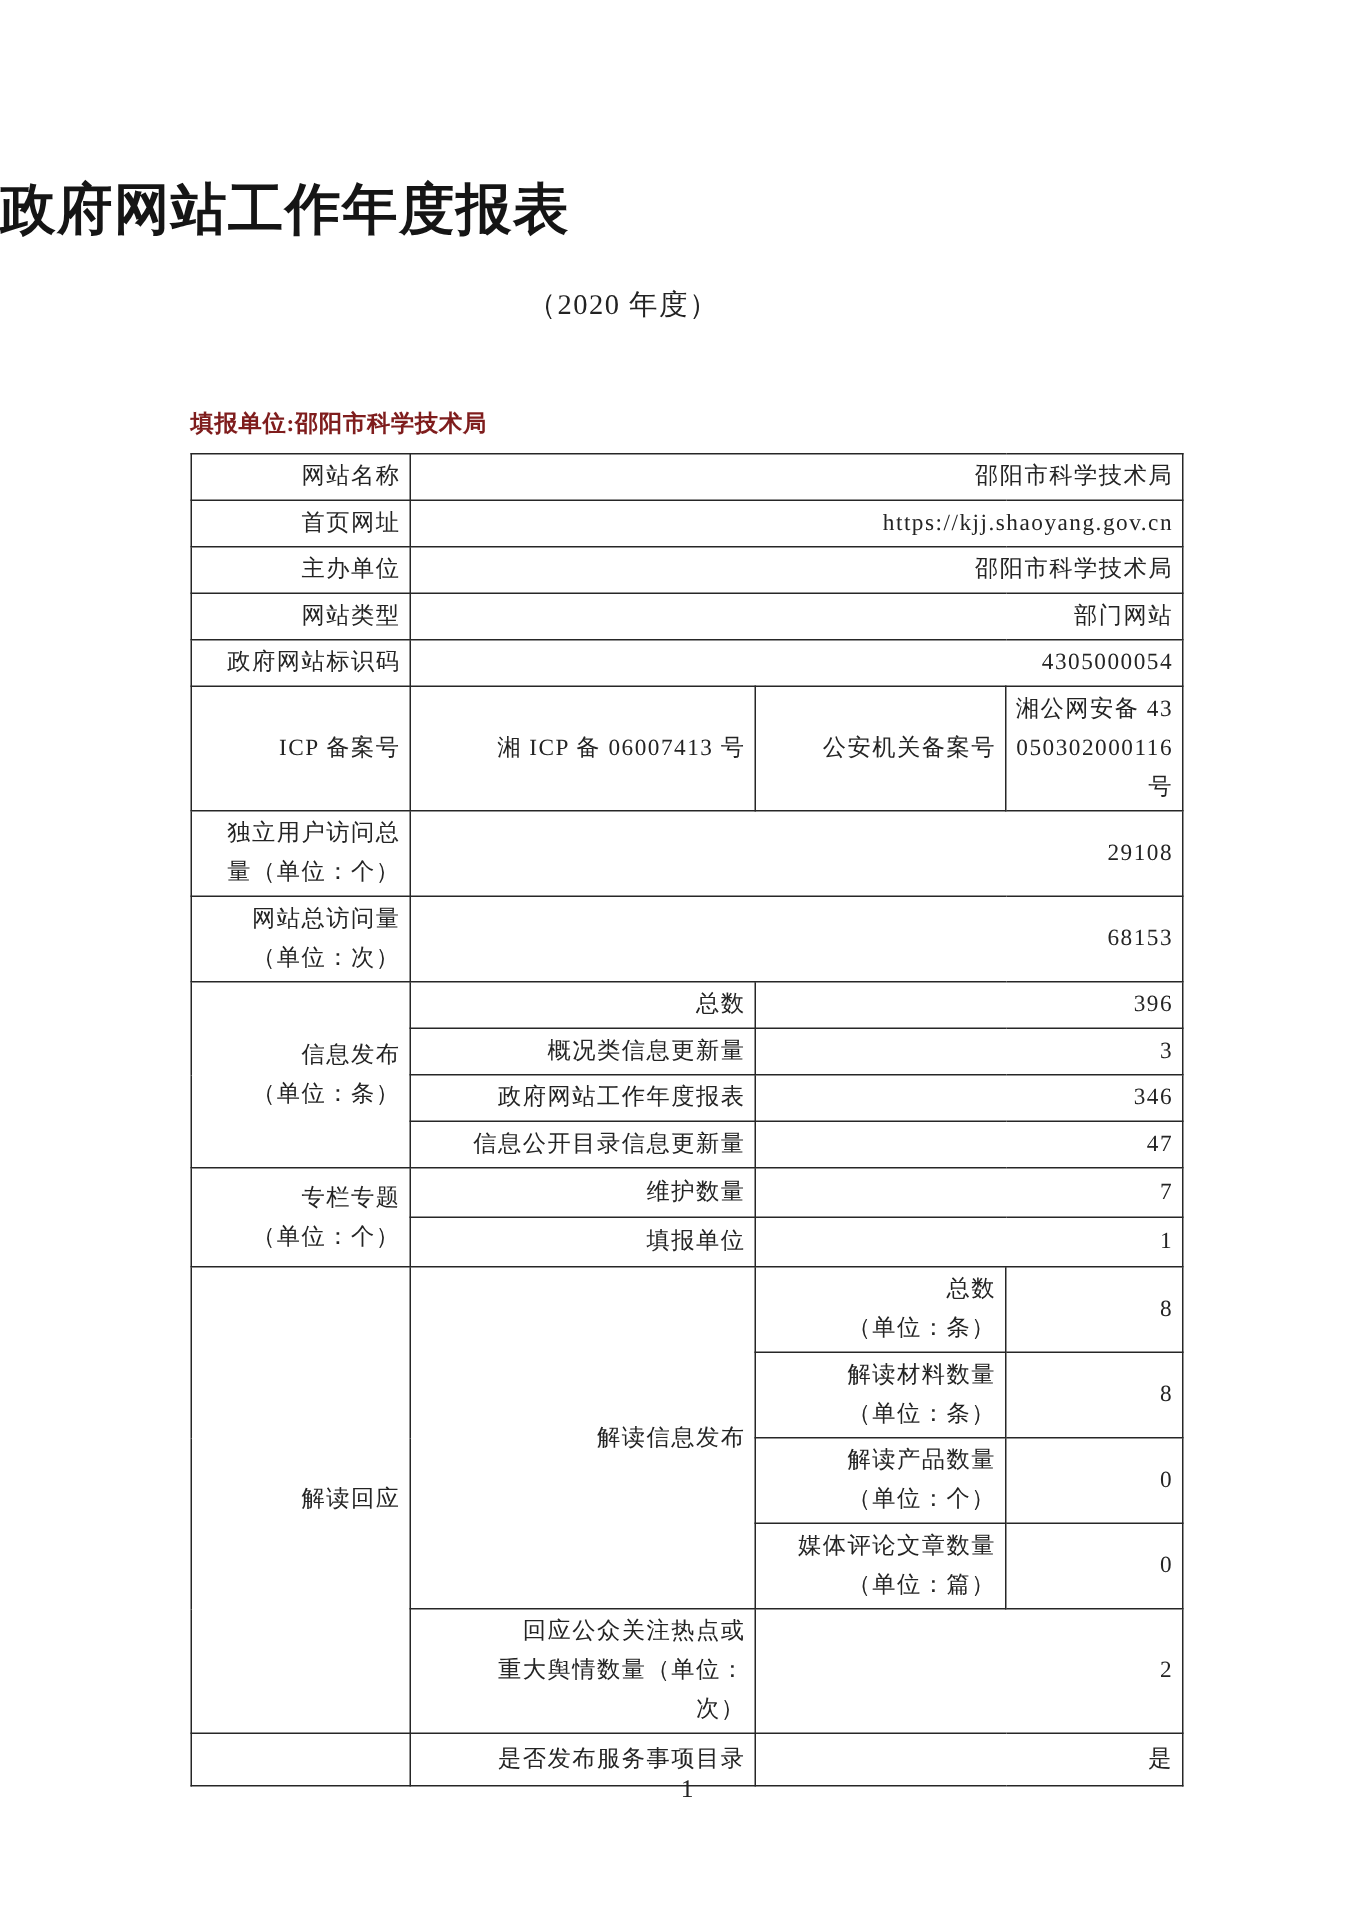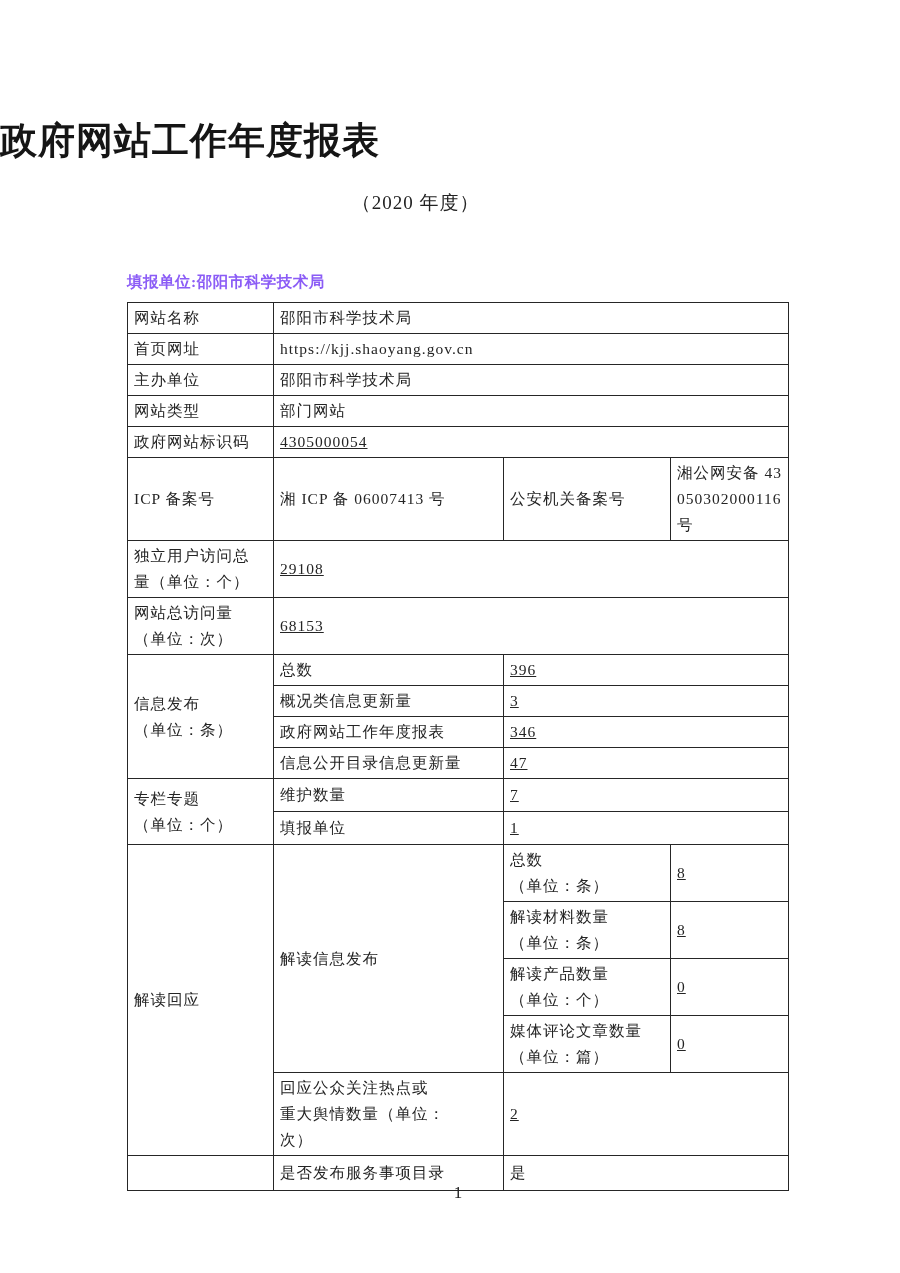--- a/index.html
+++ b/index.html
@@ -12,38 +12,38 @@
     position:absolute;left:0;top:118px;width:900px;
     text-align:left;font-size:37px;font-weight:bold;
     letter-spacing:1px;line-height:46px;color:#151515;
   }
   .doc-subtitle{
     position:absolute;left:0;top:190px;width:831px;
     text-align:center;font-size:19px;letter-spacing:1px;color:#222;
   }
   .reporting-unit{
     position:absolute;left:127px;top:272px;
-    font-size:15.5px;font-weight:bold;letter-spacing:0.5px;color:#8b5cf6;
+    font-size:15.5px;font-weight:bold;letter-spacing:0.5px;color:#7f1d1d;
   }
   table.report{
     position:absolute;left:127px;top:302px;width:661px;
     border-collapse:collapse;table-layout:fixed;
   }
   table.report td{
     border:1px solid #262626;
-    text-align:left;vertical-align:middle;
+    text-align:right;vertical-align:middle;
     font-size:15.5px;line-height:26px;
     padding:2px 6px;
     white-space:pre-line;
     letter-spacing:1px;
     color:#242424;
   }
   td.rowlabel{letter-spacing:2px;}
   td.num{
-    font-size:16px;letter-spacing:1.5px;white-space:normal;text-decoration:underline;
+    font-size:16px;letter-spacing:1.5px;white-space:normal;
   }
   td.url{
     font-size:16.5px;letter-spacing:1.5px;white-space:normal;
   }
   td.breakall{word-break:break-all;white-space:normal;line-height:26px;margin-top:41px;}
   .page-number{
     position:absolute;left:0;top:1183px;width:916px;
     text-align:center;font-size:17px;color:#222;
   }
 </style>

